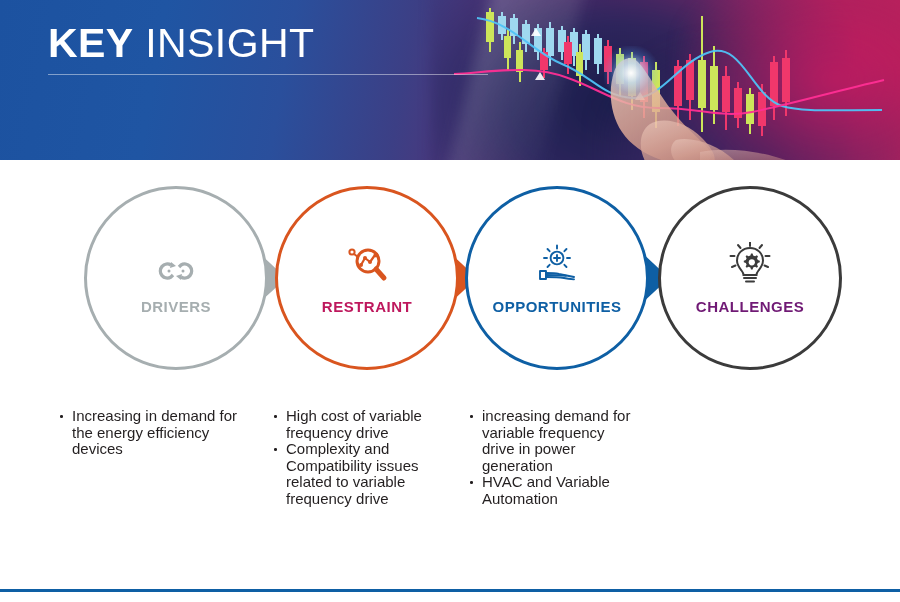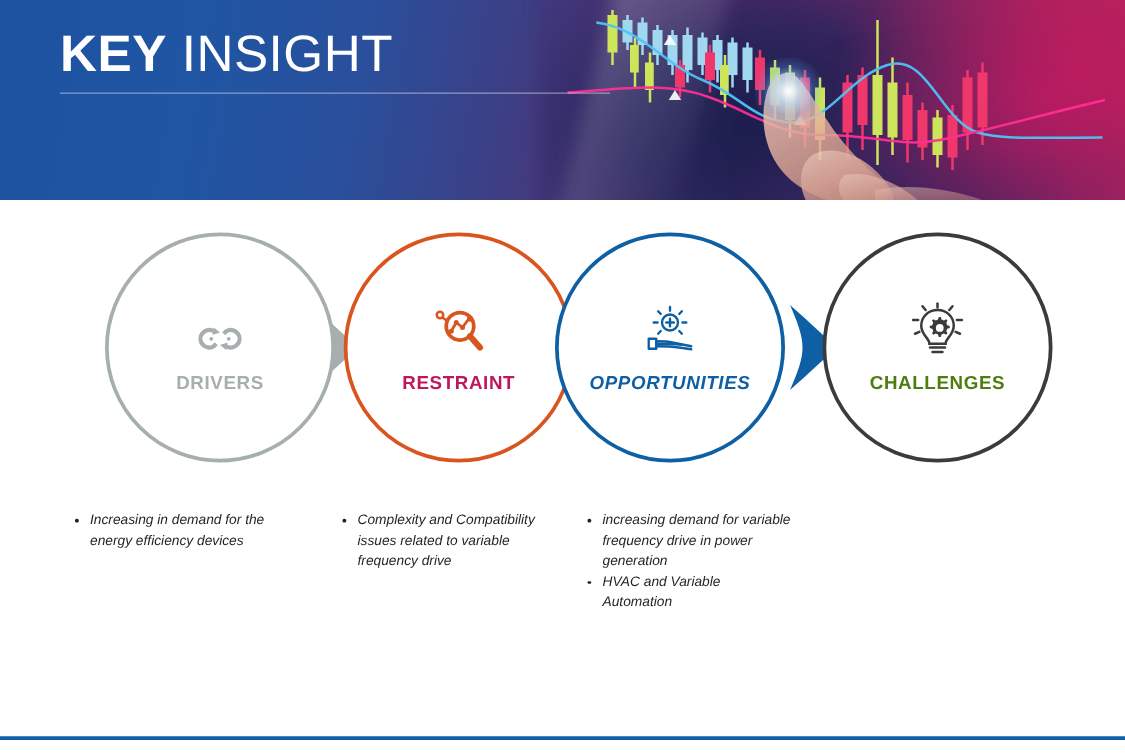--- a/index.html
+++ b/index.html
@@ -140,21 +140,21 @@
   .circle {
     position: absolute;
     width: 184px; height: 184px;
     border-radius: 50%;
     border: 3px solid #999;
     background: #ffffff;
     box-sizing: border-box;
   }
   .c-drivers      { left: 84px;  top: 18px; border-color: #a6aeb0; }
   .c-restraint    { left: 275px; top: 18px; border-color: #d9551f; }
-  .c-opportunity  { left: 444px; top: 18px; border-color: #0e5fa4; font-style: italic; }
+  .c-opportunity  { left: 465px; top: 18px; border-color: #0e5fa4; }
   .c-challenges   { left: 658px; top: 18px; border-color: #3b3b3b; }
 
   .c-inner {
     position: absolute;
     left: 0; top: 0;
     width: 100%; height: 100%;
     display: flex;
     flex-direction: column;
     align-items: center;
     justify-content: center;
@@ -169,21 +169,21 @@
   .c-label {
     font-size: 15px;
     font-weight: bold;
     letter-spacing: 0.5px;
     text-align: center;
     white-space: nowrap;
   }
   .c-drivers .c-label     { color: #a6aeb0; }
   .c-restraint .c-label   { color: #be185d; }
   .c-opportunity .c-label { color: #0e5fa4; }
-  .c-challenges .c-label  { color: #4d7c0f; }
+  .c-challenges .c-label  { color: #701a75; }
 
   .chevron {
     position: absolute;
     width: 46px; height: 72px;
     top: 74px;
   }
   .chev-1 { left: 243px; }
   .chev-2 { left: 434px; }
   .chev-3 { left: 626px; }
 
@@ -198,24 +198,23 @@
     top: 0;
   }
   .col ul {
     margin: 0;
     padding: 0;
     list-style: none;
   }
   .col li {
     position: relative;
     padding-left: 14px;
-    font-size: 11px;
+    font-size: 15px;
     line-height: 16.6px;
     color: #231f20;
-    font-style: italic;
   }
   .col li::before {
     content: "";
     position: absolute;
     left: 2px; top: 7px;
     width: 2.6px; height: 2.6px;
     border-radius: 50%;
     background: #231f20;
   }
   .col-1 { left: 58px;  width: 180px; }
@@ -460,20 +459,21 @@
   </div>
 
   <div class="cols">
     <div class="col col-1">
       <ul>
         <li>Increasing in demand for the energy efficiency devices</li>
       </ul>
     </div>
     <div class="col col-2">
       <ul>
+        <li>High cost of variable frequency drive</li>
         <li>Complexity and Compatibility issues related to variable frequency drive</li>
       </ul>
     </div>
     <div class="col col-3">
       <ul>
         <li>increasing demand for variable frequency drive in power generation</li>
         <li>HVAC and Variable Automation</li>
       </ul>
     </div>
     <div class="col col-4">

